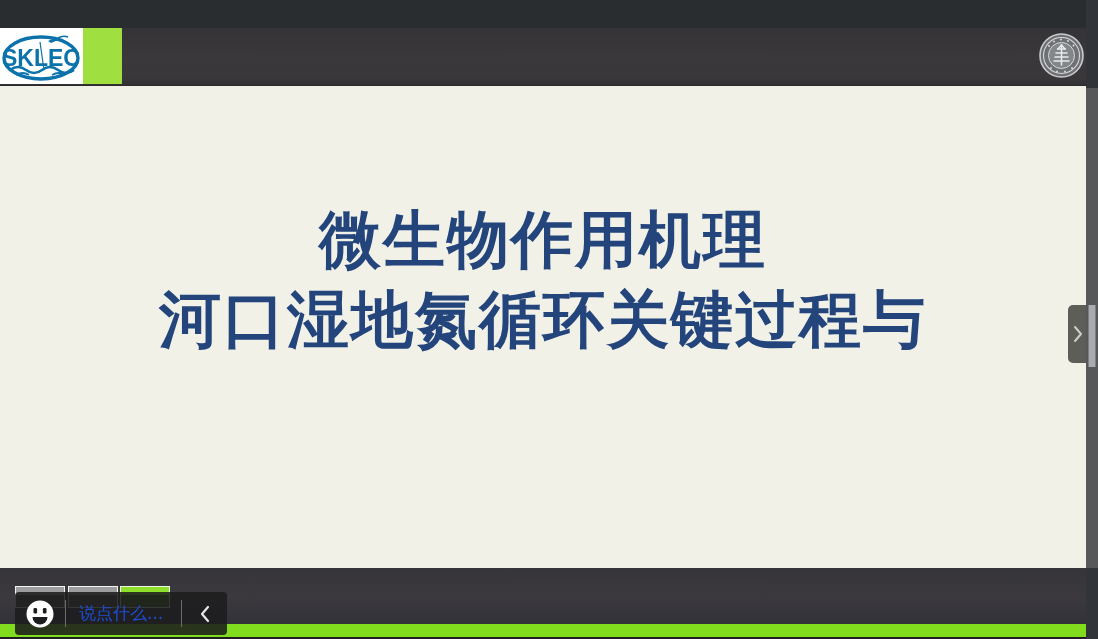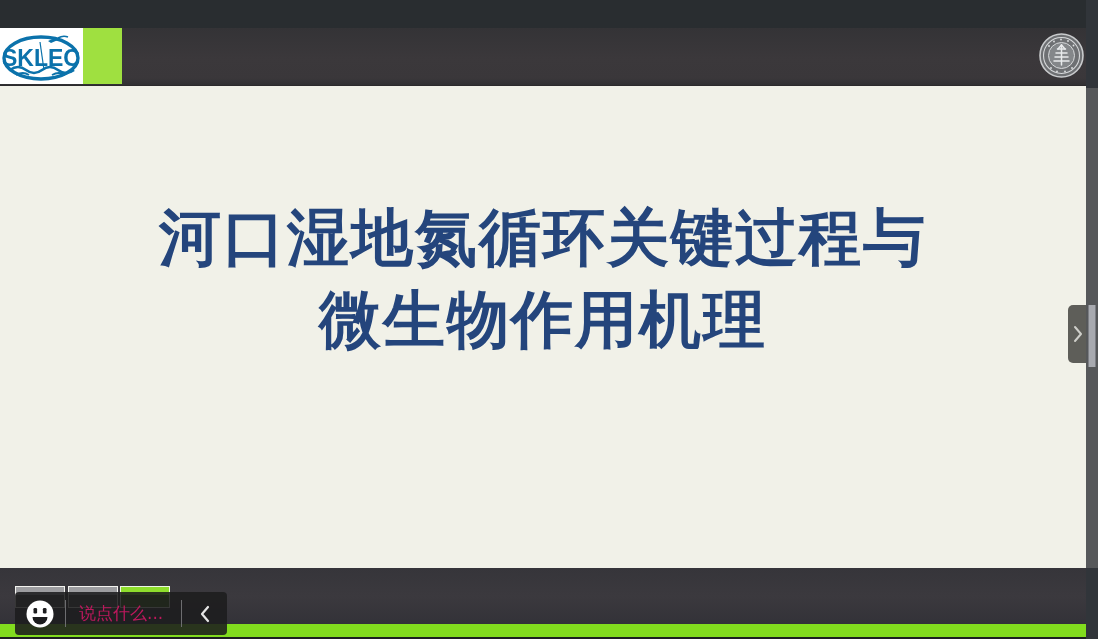--- a/index.html
+++ b/index.html
@@ -124,21 +124,21 @@
   .chat-emoji {
     width:50px; height:43px;
     display:flex; align-items:center; justify-content:center;
     cursor:pointer;
   }
   .chat-sep { width:1px; height:27px; background:#6d6d70; flex:0 0 auto; }
   .chat-input {
     flex:1 1 auto; height:43px;
     display:flex; align-items:center;
     padding-left:13px;
-    color:#be185d;
+    color:#1d4ed8;
     font-size:17px;
     cursor:text;
     font-family:"DejaVu Sans","Liberation Sans",sans-serif;
     overflow:hidden; white-space:nowrap;
   }
   .chat-collapse {
     width:45px; height:43px;
     display:flex; align-items:center; justify-content:center;
     cursor:pointer;
   }
@@ -190,22 +190,22 @@
         <circle cx="12" cy="35" r="0.9"></circle>
           <circle cx="18" cy="38.5" r="0.9"></circle>
         <circle cx="26" cy="38.5" r="0.9"></circle>
           <circle cx="33" cy="35" r="0.9"></circle>
       </g>
     </svg>
   </div>
 
   <div class="content">
     <div class="slide-title">
+      <span class="ln ln2">微生物作用机理</span>
       <span class="ln">河口湿地氮循环关键过程与</span>
-      <span class="ln ln2">微生物作用机理</span>
     </div>
   </div>
 
   <div class="side-tab">
     <svg width="13" height="20" viewBox="0 0 13 20">
       <path d="M3 3 L9 10 L3 17" stroke="#cfcfca" stroke-width="2" fill="none" stroke-linecap="round" stroke-linejoin="round"></path>
     </svg>
   </div>
 
   <div class="scrollbar-track">

